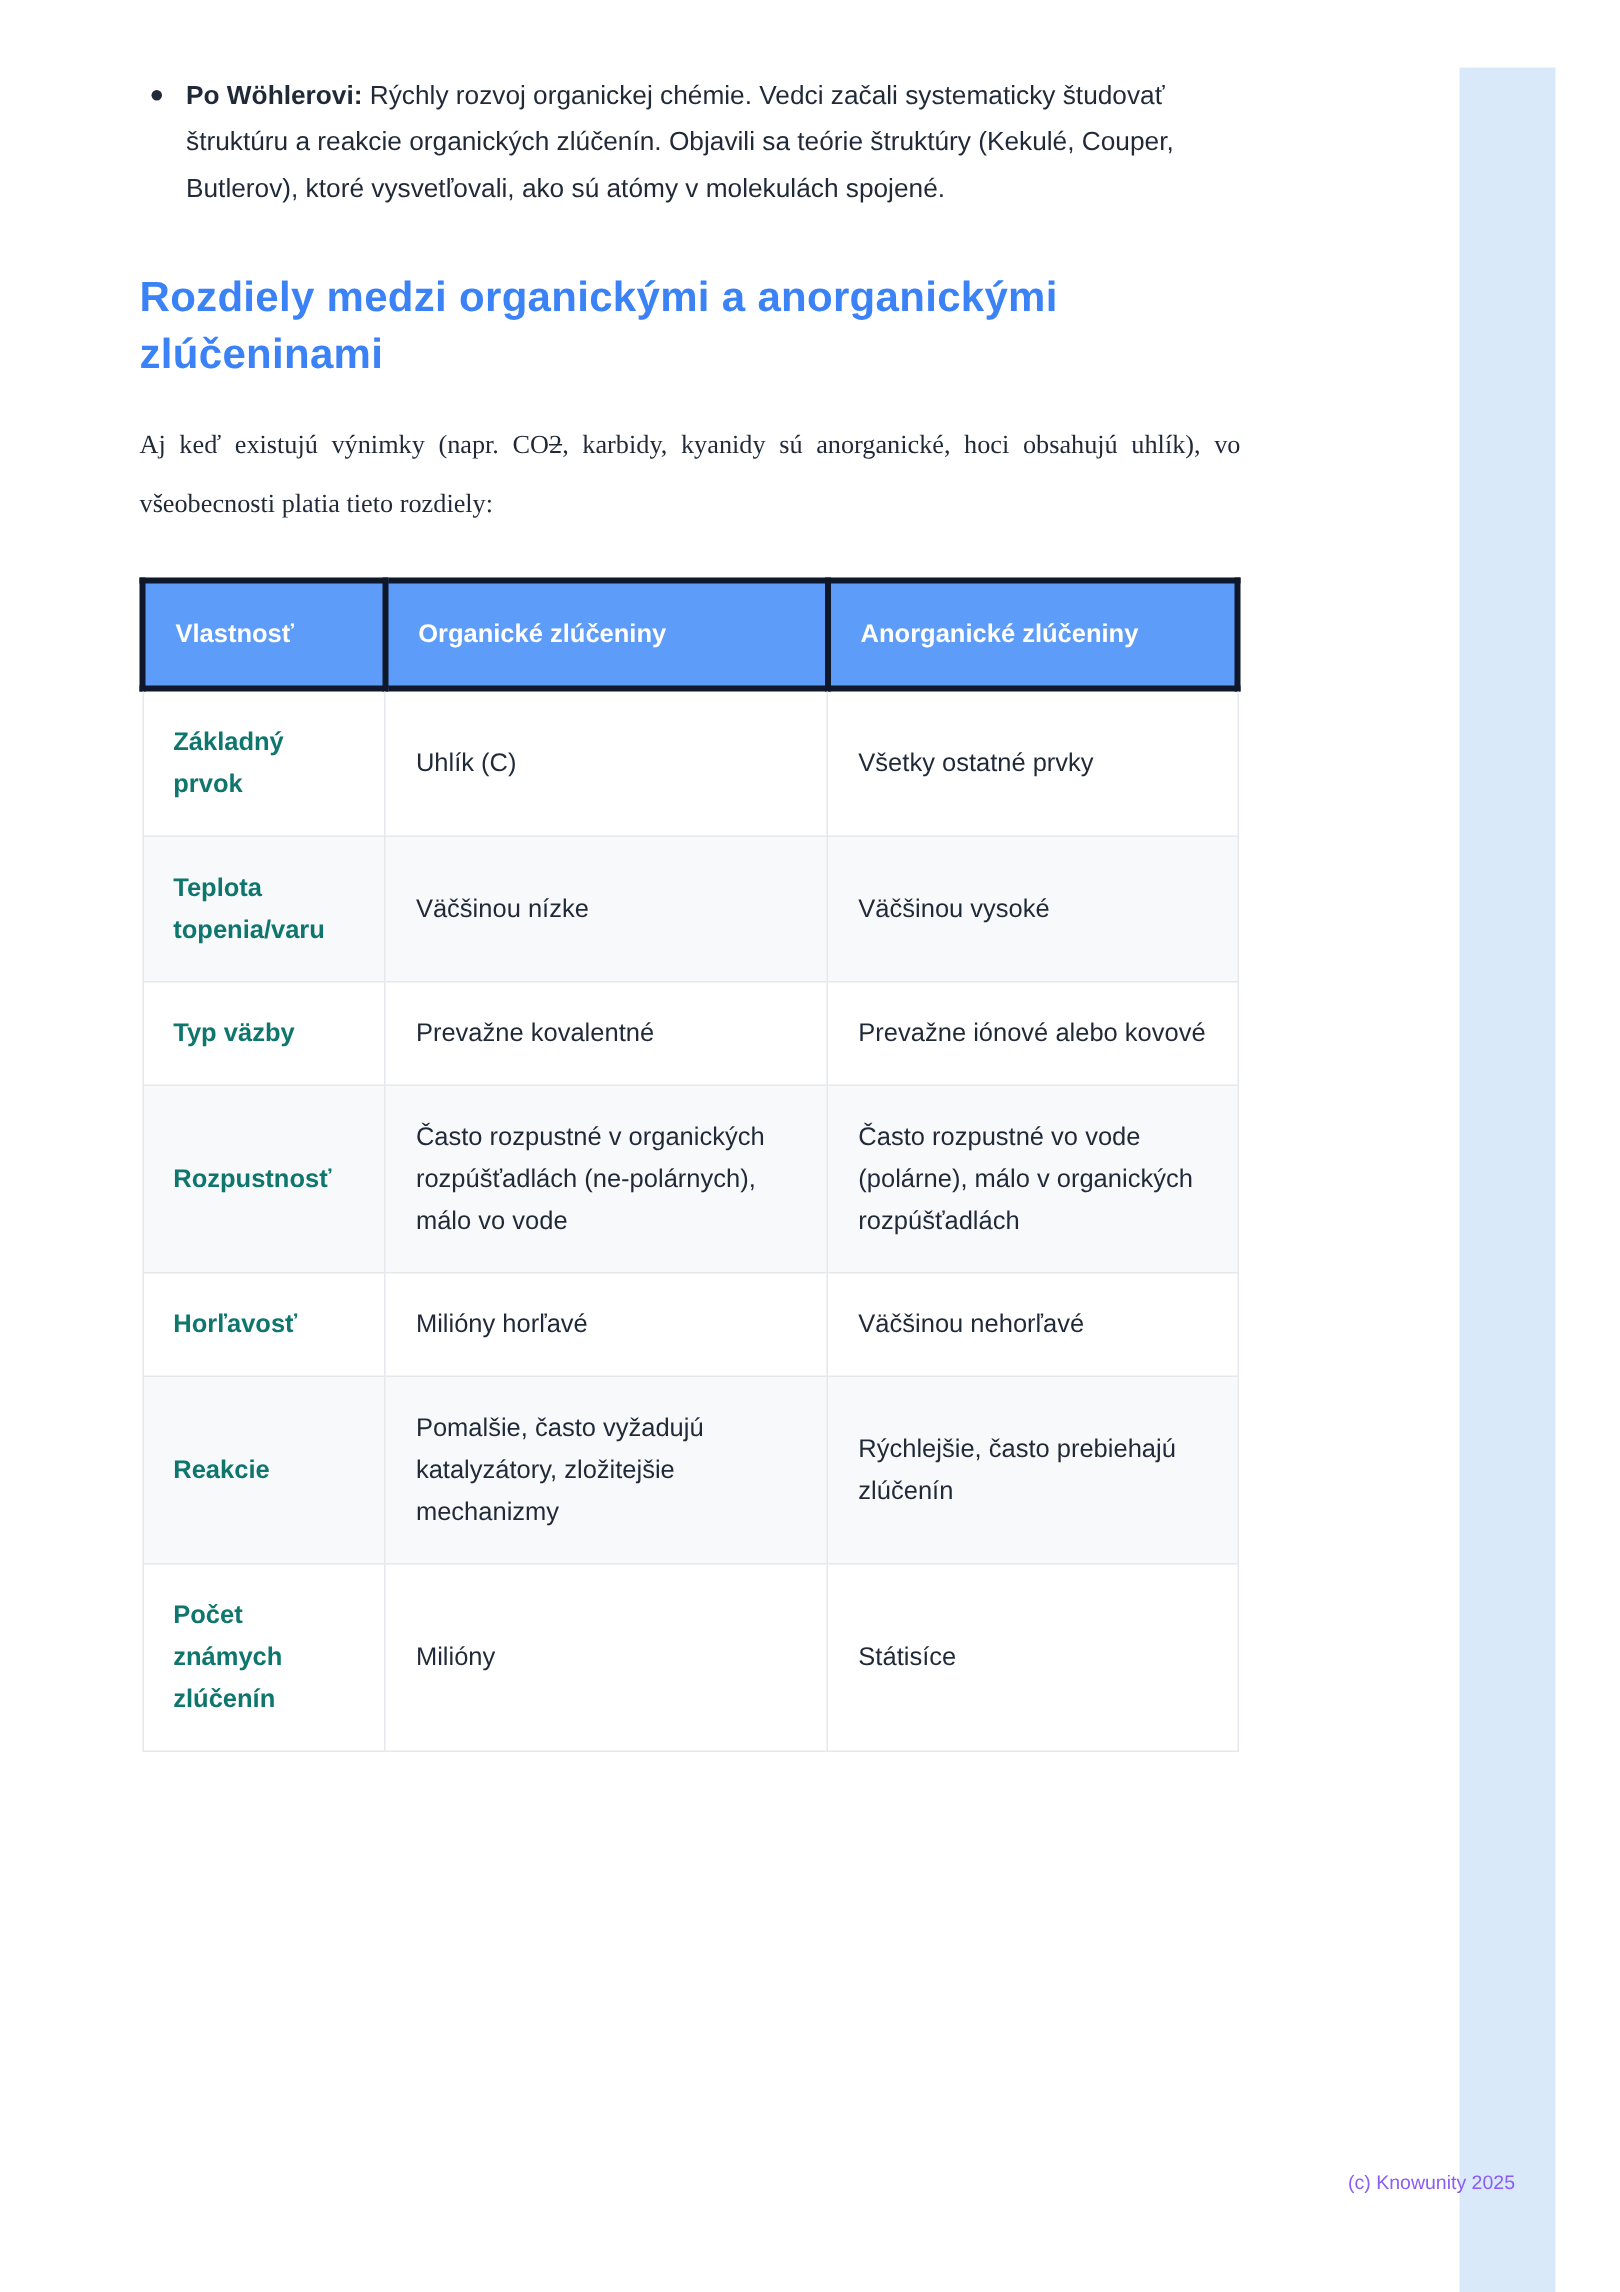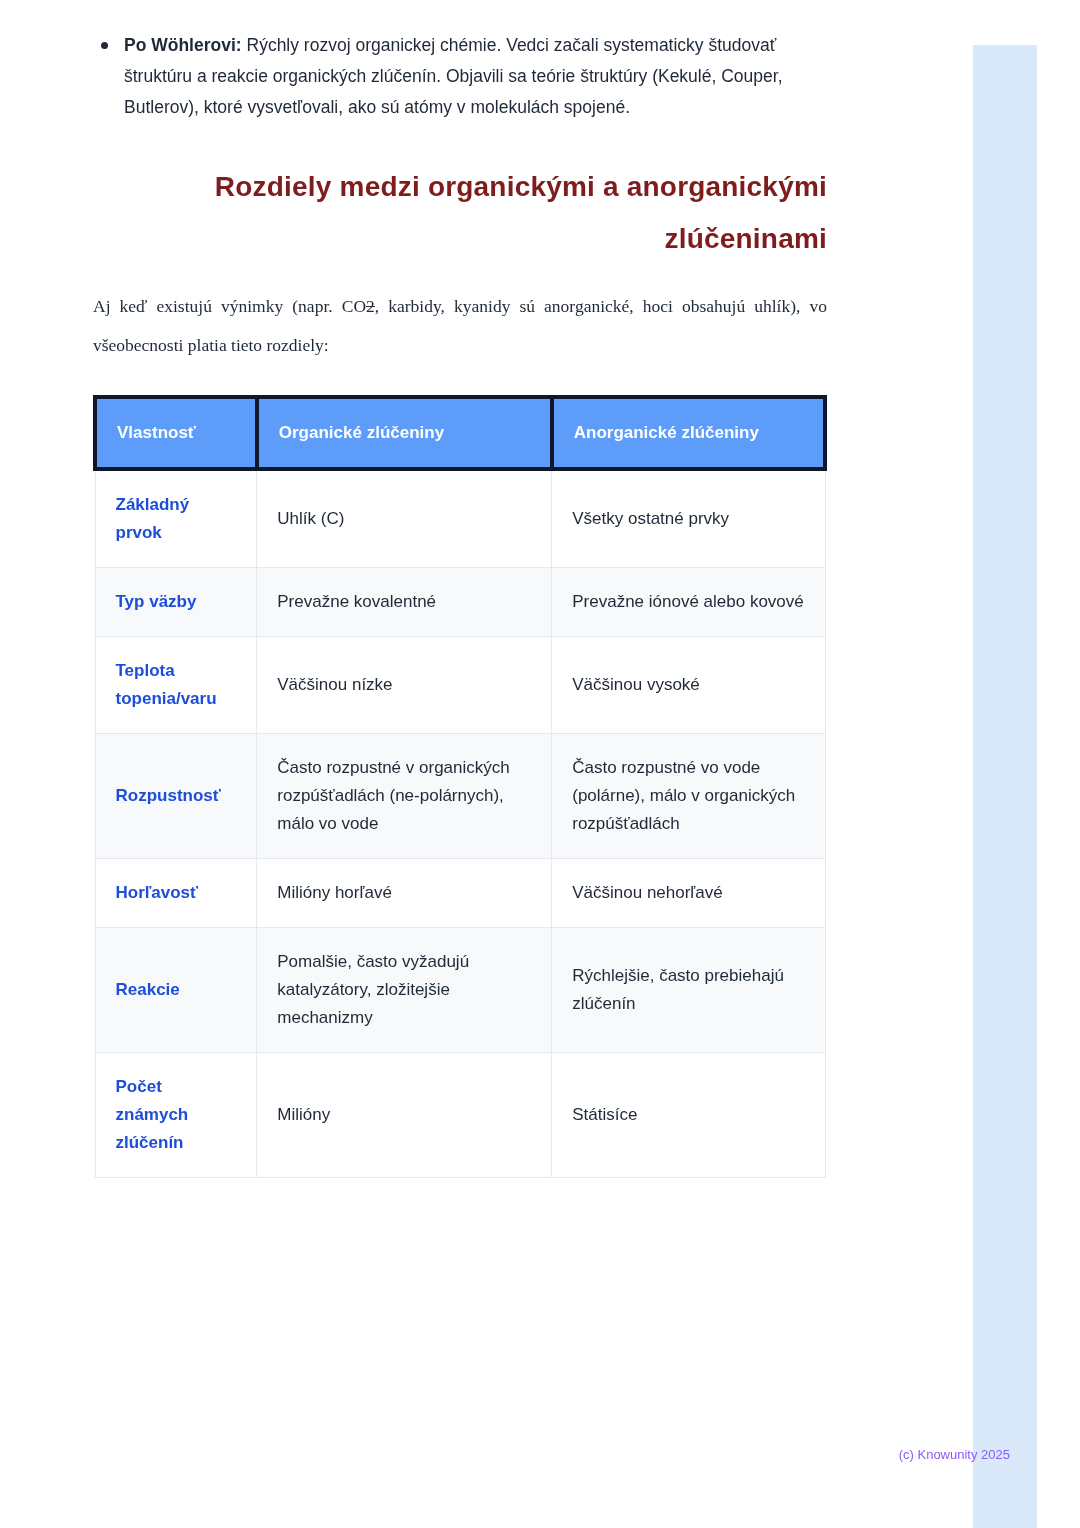--- a/index.html
+++ b/index.html
@@ -19,21 +19,21 @@
     top: 45px;
     right: 43px;
     width: 64px;
     height: 1483px;
     background: #d9e9fa;
   }
 
   .content {
     position: absolute;
     left: 93px;
-    top: 30px;
+    top: 48px;
     width: 734px;
   }
 
   
   .bullet-item {
     display: flex;
     align-items: flex-start;
     font-size: 17.5px;
     line-height: 31px;
     padding-left: 8px;
@@ -43,27 +43,26 @@
     width: 7px;
     height: 7px;
     border-radius: 50%;
     background: #1f2937;
     margin: 12px 16px 0 0;
   }
   .bullet-text { flex: 1; }
   .bold { font-weight: bold; }
 
   h2.heading {
-    color: #7f1d1d;
+    color: #3b82f6;
     font-size: 28px;
-    line-height: 52px;
+    line-height: 38px;
     font-weight: bold;
     margin-top: 38px;
     letter-spacing: 0.2px;
-    text-align: right;
   }
 
   .para {
     font-size: 17.5px;
     line-height: 39px;
     text-align: justify;
     margin-top: 22px;
     font-family: Liberation Serif, serif;
   }
   .struck { text-decoration: line-through; }
@@ -84,21 +83,21 @@
     border: 4px solid #0f172a;
   }
   table.compare td {
     border: 1px solid #e5e8ec;
     padding: 20px;
     vertical-align: middle;
     line-height: 28px;
     background: #ffffff;
   }
   table.compare tbody tr:nth-child(even) td { background: #f7f9fa; }
-  table.compare td.prop { font-weight: bold; color: #1d4ed8; }
+  table.compare td.prop { font-weight: bold; color: #0f766e; }
 
   .footer {
     position: absolute;
     right: 70px;
     bottom: 66px;
     font-size: 13px;
     color: #8b5cf6;
     z-index: 2;
   }
 </style>
@@ -131,28 +130,28 @@
         <th>Anorganické zlúčeniny</th>
       </tr>
     </thead>
     <tbody>
       <tr>
         <td class="prop">Základný prvok</td>
         <td>Uhlík (C)</td>
         <td>Všetky ostatné prvky</td>
       </tr>
       <tr>
+        <td class="prop">Teplota topenia/varu</td>
+        <td>Väčšinou nízke</td>
+        <td>Väčšinou vysoké</td>
+      </tr>
+      <tr>
         <td class="prop">Typ väzby</td>
         <td>Prevažne kovalentné</td>
         <td>Prevažne iónové alebo kovové</td>
-      </tr>
-      <tr>
-        <td class="prop">Teplota topenia/varu</td>
-        <td>Väčšinou nízke</td>
-        <td>Väčšinou vysoké</td>
       </tr>
       <tr>
         <td class="prop">Rozpustnosť</td>
         <td>Často rozpustné v organických rozpúšťadlách (ne-polárnych), málo vo vode</td>
         <td>Často rozpustné vo vode (polárne), málo v organických rozpúšťadlách</td>
       </tr>
       <tr>
         <td class="prop">Horľavosť</td>
         <td>Milióny horľavé</td>
         <td>Väčšinou nehorľavé</td>

